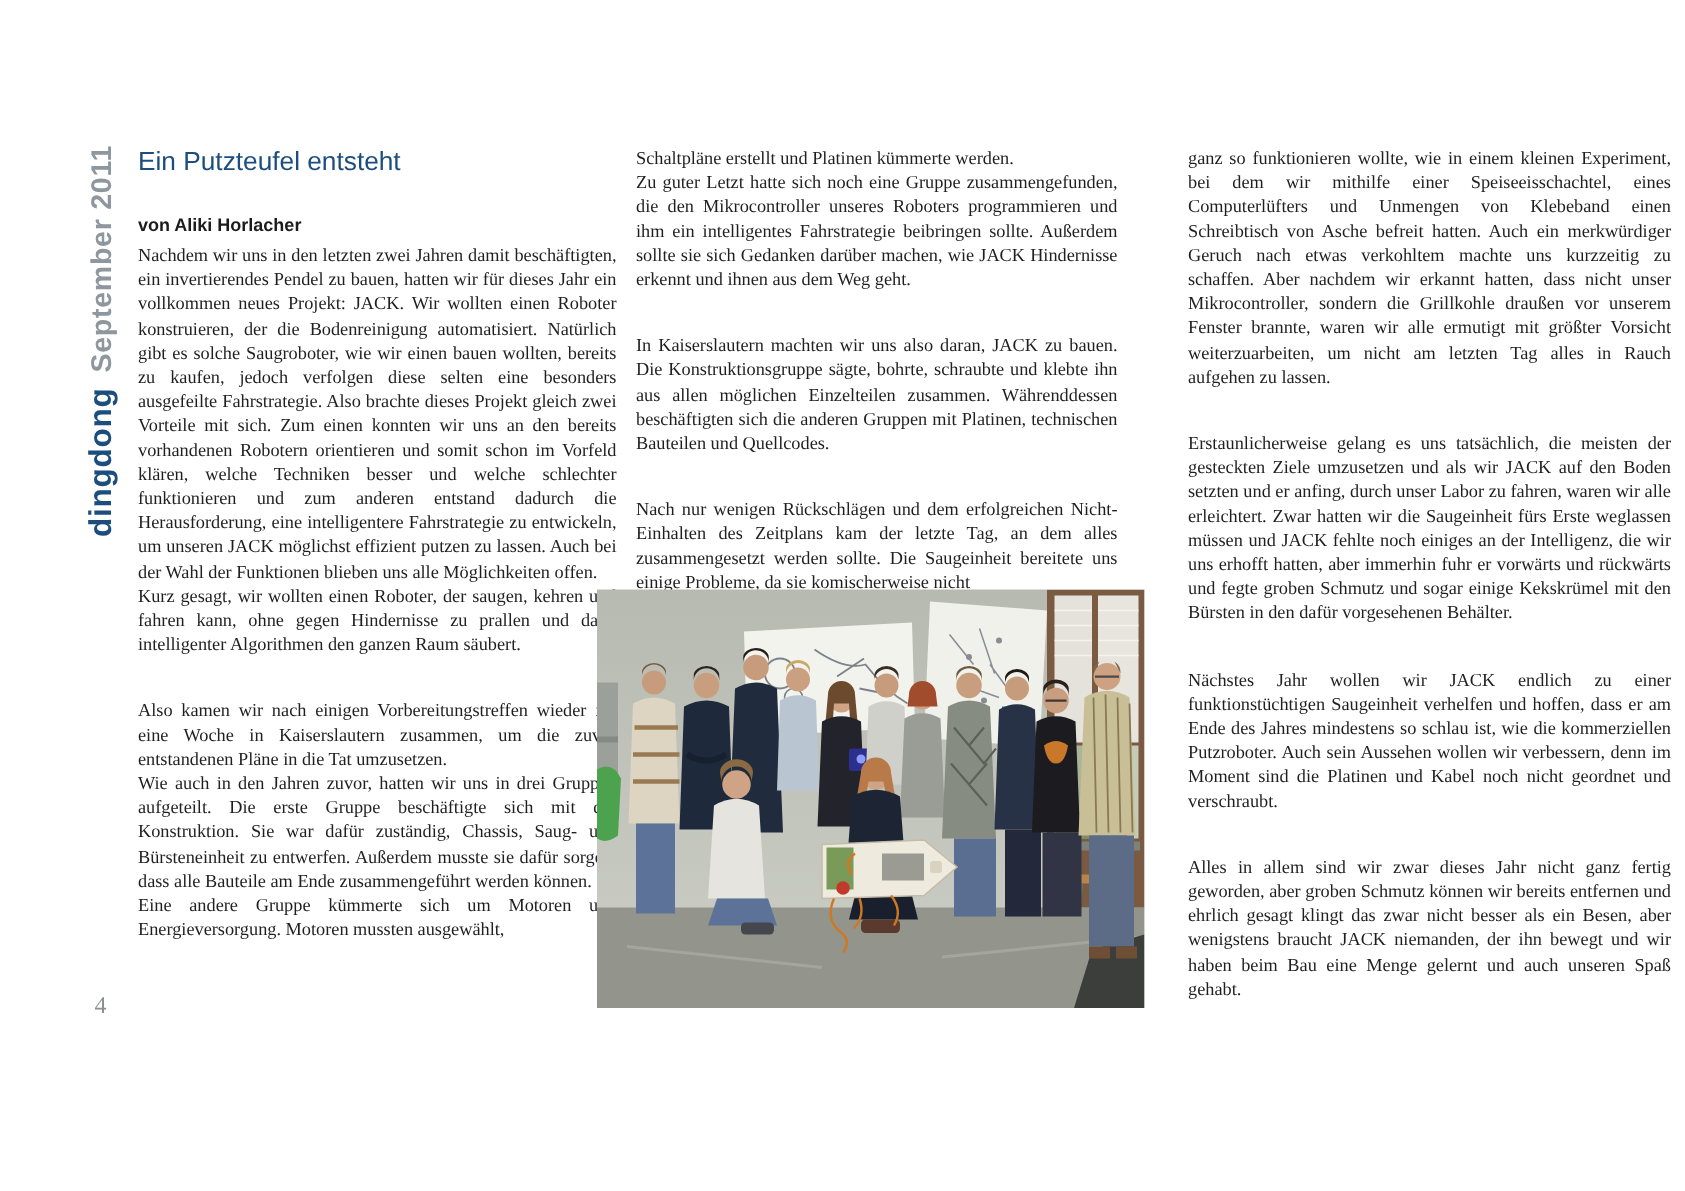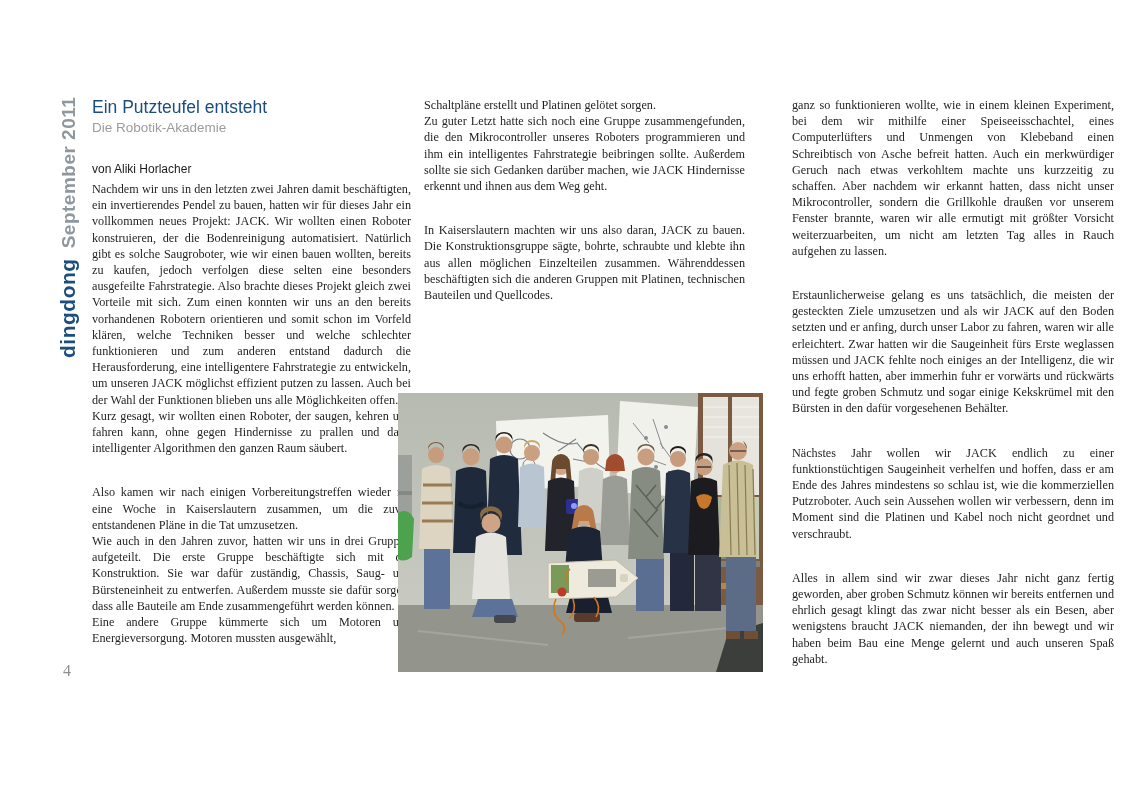--- a/index.html
+++ b/index.html
@@ -28,21 +28,21 @@
     margin:0; font-family:"Liberation Sans", sans-serif;
     font-size:17.5px; font-weight:normal; color:#1b4e7e; line-height:20px;
   }
   h2.subtitle {
     margin:3px 0 0 0; font-family:"Liberation Sans", sans-serif;
     font-size:13.5px; font-weight:normal; color:#9c9c9c; line-height:16px;
   }
   .byline {
     margin-top:26px; margin-bottom:5px;
     font-family:"Liberation Sans", sans-serif;
-    font-size:12px; font-weight:normal; color:#1c1c1c;
+    font-size:12px; font-weight:bold; color:#1c1c1c;
   }
   p.body {
     margin:0; font:12.2px/16.2px "Liberation Serif", serif;
     color:#1f1f1f; text-align:justify; hyphens:none;
   }
   p.body.gap { margin-top:28px; }
   
   .photo {
     position:absolute; left:398px; top:393px; width:365px; height:279px;
     overflow:hidden; background:#c3c6bd;
@@ -59,33 +59,33 @@
 
 <div class="page">
 
   <div class="masthead">
     <span class="brand">dingdong</span><span class="issue">September 2011</span>
   </div>
   <div class="pagenum">4</div>
 
   <div class="col col1">
     <h1 class="title">Ein Putzteufel entsteht</h1>
-    <h2 class="subtitle">Die Robotik-Akademie</h2>
     <div class="byline">von Aliki Horlacher</div>
     <p class="body">Nachdem wir uns in den letzten zwei Jahren damit beschäftigten, ein invertierendes Pendel zu bauen, hatten wir für dieses Jahr ein vollkommen neues Projekt: JACK. Wir wollten einen Roboter konstruieren, der die Bodenreinigung automatisiert. Natürlich gibt es solche Saugroboter, wie wir einen bauen wollten, bereits zu kaufen, jedoch verfolgen diese selten eine besonders ausgefeilte Fahrstrategie. Also brachte dieses Projekt gleich zwei Vorteile mit sich. Zum einen konnten wir uns an den bereits vorhandenen Robotern orientieren und somit schon im Vorfeld klären, welche Techniken besser und welche schlechter funktionieren und zum anderen entstand dadurch die Herausforderung, eine intelligentere Fahrstrategie zu entwickeln, um unseren JACK möglichst effizient putzen zu lassen. Auch bei der Wahl der Funktionen blieben uns alle Möglichkeiten offen.</p>
     <p class="body">Kurz gesagt, wir wollten einen Roboter, der saugen, kehren und fahren kann, ohne gegen Hindernisse zu prallen und dank intelligenter Algorithmen den ganzen Raum säubert.</p>
     <p class="body gap">Also kamen wir nach einigen Vorbereitungstreffen wieder für eine Woche in Kaiserslautern zusammen, um die zuvor entstandenen Pläne in die Tat umzusetzen.</p>
     <p class="body">Wie auch in den Jahren zuvor, hatten wir uns in drei Gruppen aufgeteilt. Die erste Gruppe beschäftigte sich mit der Konstruktion. Sie war dafür zuständig, Chassis, Saug- und Bürsteneinheit zu entwerfen. Außerdem musste sie dafür sorgen, dass alle Bauteile am Ende zusammengeführt werden können.</p>
     <p class="body">Eine andere Gruppe kümmerte sich um Motoren und Energieversorgung. Motoren mussten ausgewählt,</p>
   </div>
 
   <div class="col col2">
-    <p class="body">Schaltpläne erstellt und Platinen gelötet sorgen.</p>
+    <p class="body">Schaltpläne erstellt und Platinen kümmerte werden.</p>
     <p class="body">Zu guter Letzt hatte sich noch eine Gruppe zusammengefunden, die den Mikrocontroller unseres Roboters programmieren und ihm ein intelligentes Fahrstrategie beibringen sollte. Außerdem sollte sie sich Gedanken darüber machen, wie JACK Hindernisse erkennt und ihnen aus dem Weg geht.</p>
     <p class="body gap">In Kaiserslautern machten wir uns also daran, JACK zu bauen. Die Konstruktionsgruppe sägte, bohrte, schraubte und klebte ihn aus allen möglichen Einzelteilen zusammen. Währenddessen beschäftigten sich die anderen Gruppen mit Platinen, technischen Bauteilen und Quellcodes.</p>
+    <p class="body gap">Nach nur wenigen Rückschlägen und dem erfolgreichen Nicht-Einhalten des Zeitplans kam der letzte Tag, an dem alles zusammengesetzt werden sollte. Die Saugeinheit bereitete uns einige Probleme, da sie komischerweise nicht</p>
   </div>
 
   <div class="col col3">
     <p class="body">ganz so funktionieren wollte, wie in einem kleinen Experiment, bei dem wir mithilfe einer Speiseeisschachtel, eines Computerlüfters und Unmengen von Klebeband einen Schreibtisch von Asche befreit hatten. Auch ein merkwürdiger Geruch nach etwas verkohltem machte uns kurzzeitig zu schaffen. Aber nachdem wir erkannt hatten, dass nicht unser Mikrocontroller, sondern die Grillkohle draußen vor unserem Fenster brannte, waren wir alle ermutigt mit größter Vorsicht weiterzuarbeiten, um nicht am letzten Tag alles in Rauch aufgehen zu lassen.</p>
     <p class="body gap">Erstaunlicherweise gelang es uns tatsächlich, die meisten der gesteckten Ziele umzusetzen und als wir JACK auf den Boden setzten und er anfing, durch unser Labor zu fahren, waren wir alle erleichtert. Zwar hatten wir die Saugeinheit fürs Erste weglassen müssen und JACK fehlte noch einiges an der Intelligenz, die wir uns erhofft hatten, aber immerhin fuhr er vorwärts und rückwärts und fegte groben Schmutz und sogar einige Kekskrümel mit den Bürsten in den dafür vorgesehenen Behälter.</p>
     <p class="body gap">Nächstes Jahr wollen wir JACK endlich zu einer funktionstüchtigen Saugeinheit verhelfen und hoffen, dass er am Ende des Jahres mindestens so schlau ist, wie die kommerziellen Putzroboter. Auch sein Aussehen wollen wir verbessern, denn im Moment sind die Platinen und Kabel noch nicht geordnet und verschraubt.</p>
     <p class="body gap">Alles in allem sind wir zwar dieses Jahr nicht ganz fertig geworden, aber groben Schmutz können wir bereits entfernen und ehrlich gesagt klingt das zwar nicht besser als ein Besen, aber wenigstens braucht JACK niemanden, der ihn bewegt und wir haben beim Bau eine Menge gelernt und auch unseren Spaß gehabt.</p>
   </div>
 
   <div class="photo">

